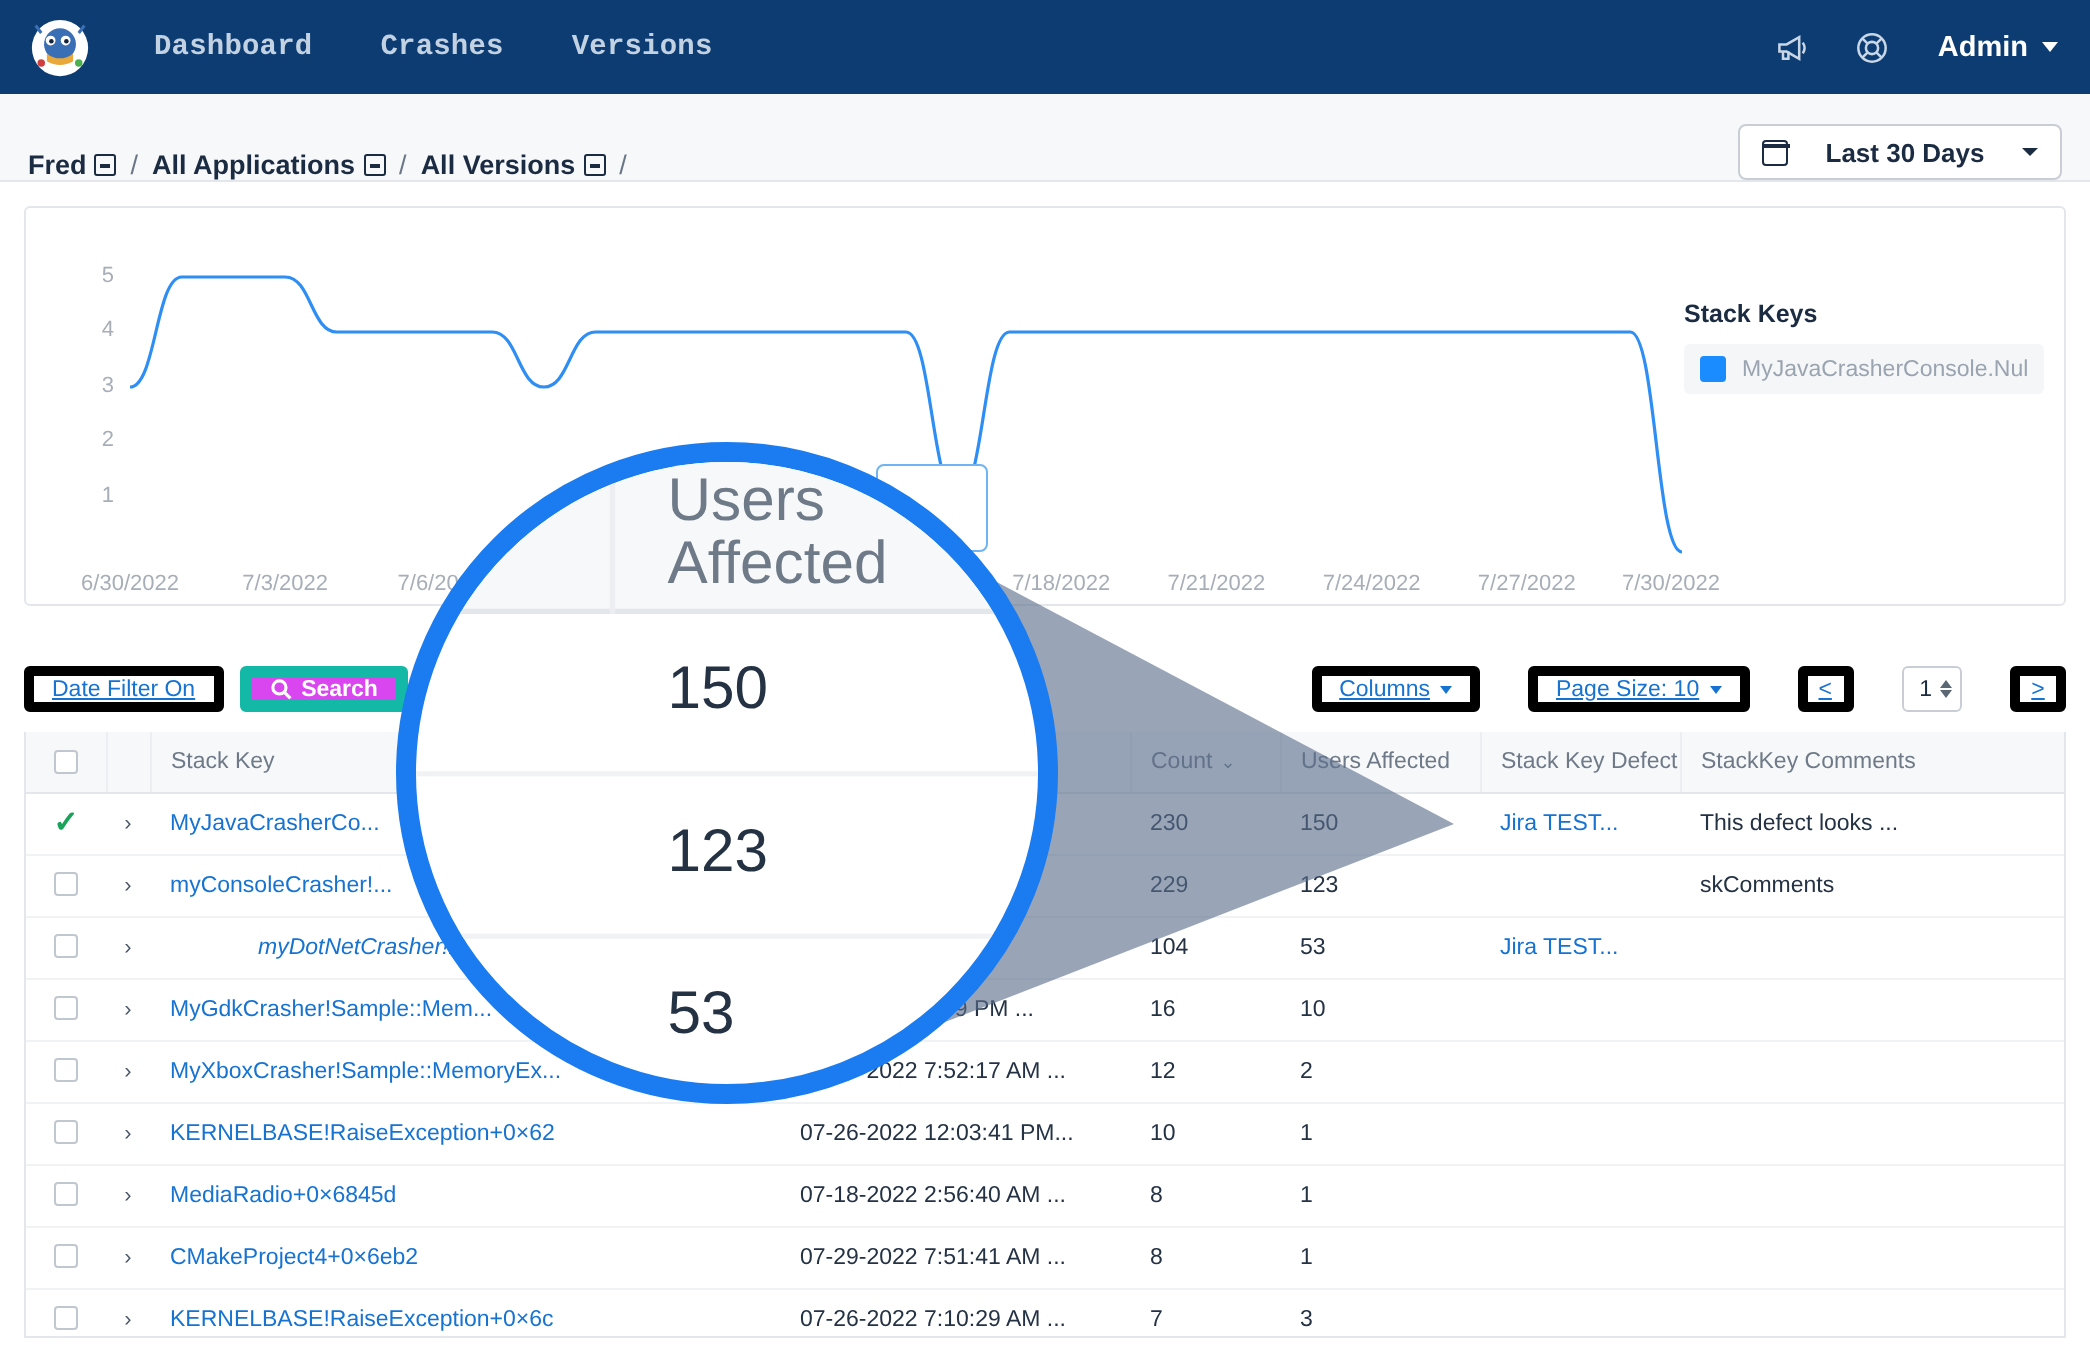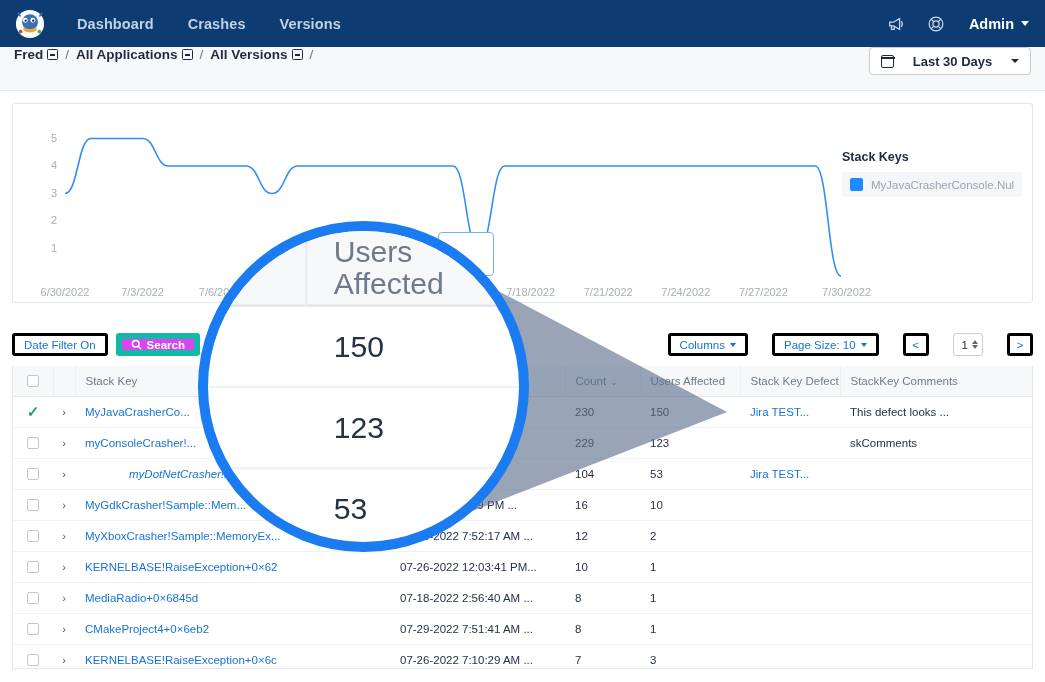--- a/index.html
+++ b/index.html
@@ -12,41 +12,41 @@
   }
   #app { position:relative; width:1045px; height:682px; }
 
   
   .navbar {
     position:absolute; left:0; top:0; width:1045px; height:47px;
     background:#0d3c72; display:flex; align-items:center;
   }
   .logo-wrap{ width:60px; height:47px; display:flex; align-items:center; justify-content:center; }
   .logo { width:30px; height:30px; position:relative; }
-  .nav-items { display:flex; align-items:center; height:31px; }
+  .nav-items { display:flex; align-items:center; height:31px;font-family:Liberation Mono, monospace; }
   .nav-item {
     position:relative; height:47px; display:flex; align-items:center;
     padding:0 17px; color:#c3d2e3; font-size:14.5px; font-weight:bold;
     letter-spacing:.1px; cursor:pointer;
   }
   .nav-item.active { color:#ffffff; }
   .nav-item.active:before{
     content:""; position:absolute; left:6px; right:6px; top:0; height:4px;
     background:#2f8ef4; border-radius:0 0 2px 2px;
   }
   .nav-right { margin-left:auto; display:flex; align-items:center; padding-right:16px; gap:14px; }
   .nav-icon { width:26px; height:26px; display:flex; align-items:center; justify-content:center; color:#c8d6e6; cursor:pointer;}
   .admin-btn { color:#ffffff; font-size:14.5px; font-weight:bold; display:flex; align-items:center; gap:7px; cursor:pointer; padding-left:6px;}
   .caret-d { width:0;height:0;border-left:4.5px solid transparent;border-right:4.5px solid transparent;border-top:5px solid currentColor; }
 
   
   .crumbbar {
     position:absolute; left:0; top:47px; width:1045px; height:44px;
     background:#f7f8fa; border-bottom:1px solid #e3e6ea;
-    display:flex; align-items:flex-start; padding:0 14px;
+    display:flex; align-items:flex-end; padding:0 14px;
   }
   .crumbs { display:flex; align-items:center; font-size:13.5px; font-weight:bold; color:#1b2b41; gap:5px; }
   .crumb { display:flex; align-items:center; gap:4px; cursor:pointer;}
   .crumb-sep { color:#6a7685; font-weight:normal; margin:0 2px;}
   .sqbox { display:inline-block; width:11px;height:11px;border:1.4px solid #1b2b41; border-radius:1.5px; position:relative; }
   .sqbox:after{content:"";position:absolute;left:2px;top:4px;width:5px;height:2px;background:#1b2b41;}
   .daterange {
     margin-left:auto; display:flex; align-items:center; gap:9px;
     height:28px; padding:0 11px; background:#ffffff; border:1px solid #c9ced6;
     border-radius:4px; font-size:13px; color:#1b2b41; font-weight:bold; cursor:pointer;
@@ -79,21 +79,21 @@
     position:absolute; left:438px; top:232px; width:56px; height:44px;
     border:1px solid #6fb4f5; border-radius:4px; background:#ffffff;
   }
 
   
   .tbar { position:absolute; left:12px; top:333px; width:1021px; height:24px; }
   .btn {
     height:23px; display:inline-flex; align-items:center; justify-content:center;
     border-radius:3px; font-size:11.5px; cursor:pointer; padding:0 9px; white-space:nowrap;
   }
-  .btn-outline { border:3px solid #000000; color:#1673d2; background:#ffffff; }
+  .btn-outline { border:5px solid #000000; color:#1673d2; background:#ffffff;text-decoration:underline; }
   .btn-primary { background:#d946ef; color:#ffffff; border:6px solid #14b8a6; gap:5px; font-weight:bold;justify-content:center;}
   .tbar-left{position:absolute;left:0;top:0;display:flex;gap:8px;}
   .tbar-right{position:absolute;right:0;top:0;display:flex;gap:24px;align-items:center;}
   .mini-caret{width:0;height:0;border-left:3.5px solid transparent;border-right:3.5px solid transparent;border-top:4px solid currentColor;margin-left:5px;}
   .pg-num{
     display:flex;align-items:center;height:23px;border:1px solid #c9ced6;border-radius:3px;
     background:#fff;padding:0 4px 0 8px;font-size:11.5px;color:#1b2b41;gap:4px;
   }
   .spin{display:flex;flex-direction:column;gap:1px;}
   .spin i{display:block;width:0;height:0;border-left:3.5px solid transparent;border-right:3.5px solid transparent;}
@@ -249,21 +249,21 @@
           <div class="xt" style="left: 22px; width: 60px; text-align: center;">6/30/2022</div>
           <div class="xt" style="left: 99.6px; width: 60px; text-align: center;">7/3/2022</div>
           <div class="xt" style="left: 177.2px; width: 60px; text-align: center;">7/6/2022</div>
           <div class="xt" style="left: 254.8px; width: 60px; text-align: center;">7/9/2022</div>
           <div class="xt" style="left: 332.4px; width: 60px; text-align: center;">7/12/2022</div>
           <div class="xt" style="left: 410px; width: 60px; text-align: center;">7/15/2022</div>
           <div class="xt" style="left: 487.6px; width: 60px; text-align: center;">7/18/2022</div>
           <div class="xt" style="left: 565.2px; width: 60px; text-align: center;">7/21/2022</div>
           <div class="xt" style="left: 642.8px; width: 60px; text-align: center;">7/24/2022</div>
           <div class="xt" style="left: 720.4px; width: 60px; text-align: center;">7/27/2022</div>
-          <div class="xt" style="left: 798px; width: 60px; text-align: right;">7/30/2022</div>
+          <div class="xt" style="left: 798px; width: 60px; text-align: left;">7/30/2022</div>
         </div>
     </div>
     <div class="legend-box">
       <div class="legend-title">Stack Keys</div>
       <div class="legend-item">
         <span class="legend-swatch"></span>
         <span class="legend-label">MyJavaCrasherConsole.Null...</span>
       </div>
     </div>
   </div>

